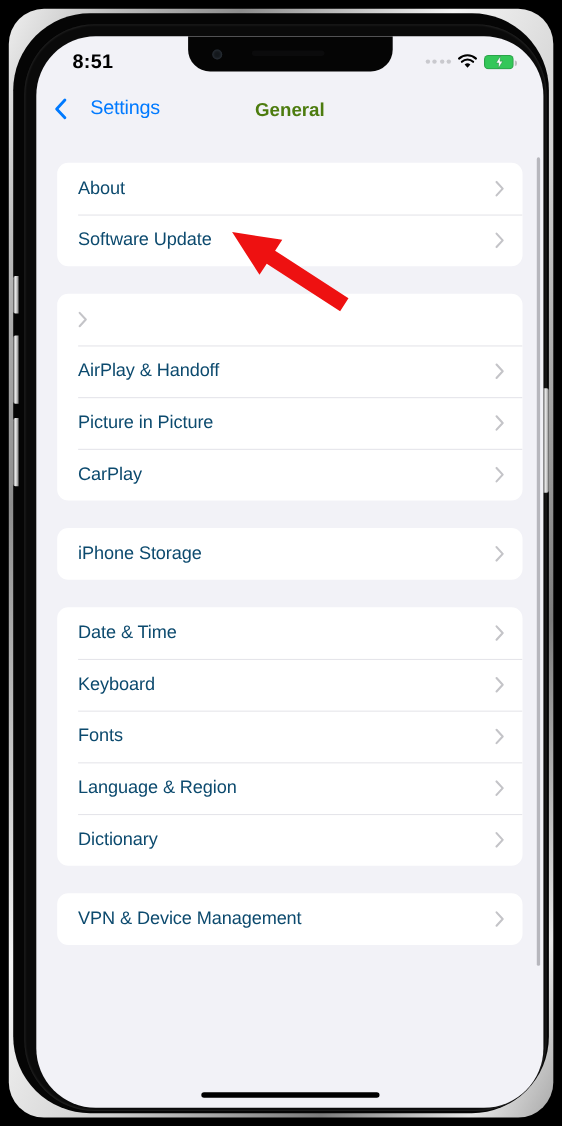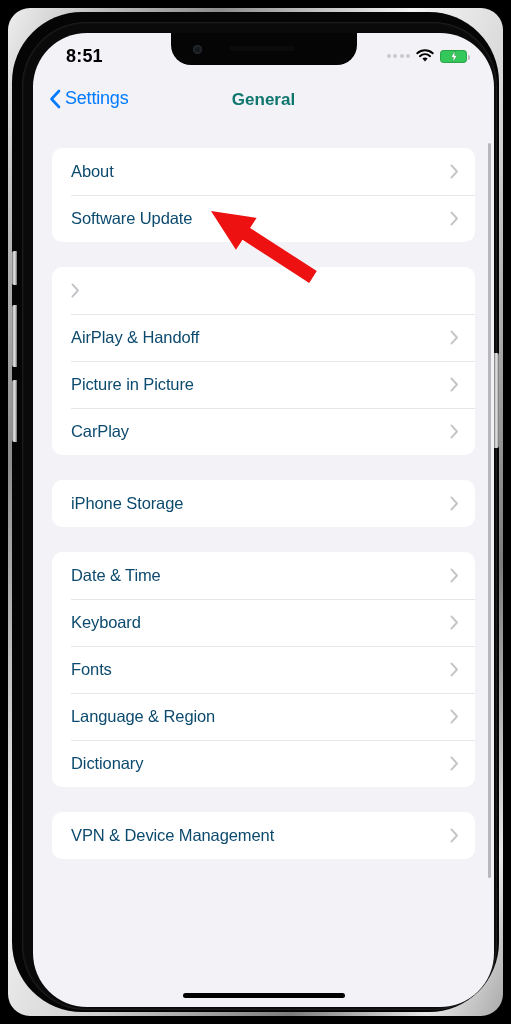--- a/index.html
+++ b/index.html
@@ -7,21 +7,21 @@
     width:511px; height:1024px;
     background:#000;
     font-family:"Liberation Sans", sans-serif;
     overflow:hidden;
   }
 
   
   .device-outer{
     position:absolute; left:8px; top:8px;
     width:495px; height:1008px;
-    border-radius:22px;
+    border-radius:32px;
     background:linear-gradient(115deg,#efefef 0%,#bdbdbd 10%,#8d8d8d 22%,#f4f4f4 42%,#cfcfcf 58%,#7c7c7c 78%,#e8e8e8 92%,#a9a9a9 100%);
     overflow:hidden;
   }
   .device-body{
     position:absolute; left:4px; top:4px;
     width:487px; height:1000px;
     border-radius:70px;
     background:#050505;
   }
   .device-inner-ring{
@@ -98,28 +98,28 @@
   }
   .bolt{ width:8px; height:11px; }
 
   
   .navbar{
     position:absolute; top:47px; left:0; right:0; height:44px;
     z-index:25;
   }
   .nav-back{
     position:absolute; left:16px; top:8px;
-    display:flex; align-items:center; gap:4px;
+    display:flex; align-items:center; gap:21px;
     cursor:pointer;
   }
   .nav-back-chev{ width:12px; height:20px; }
   .nav-back-label{ font-size:18px; color:#007AFF; letter-spacing:-.2px; }
   .nav-title{
     position:absolute; left:0; right:0; top:10px;
-    text-align:center; font-size:17px; font-weight:bold; color:#0f766e;
+    text-align:center; font-size:17px; font-weight:bold; color:#4d7c0f;
   }
 
   
   .content{
     position:absolute; top:91px; left:0; right:0; bottom:0;
     overflow:hidden;
   }
   .group{
     margin:0 19px 25px 19px;
     background:#FFFFFF;

